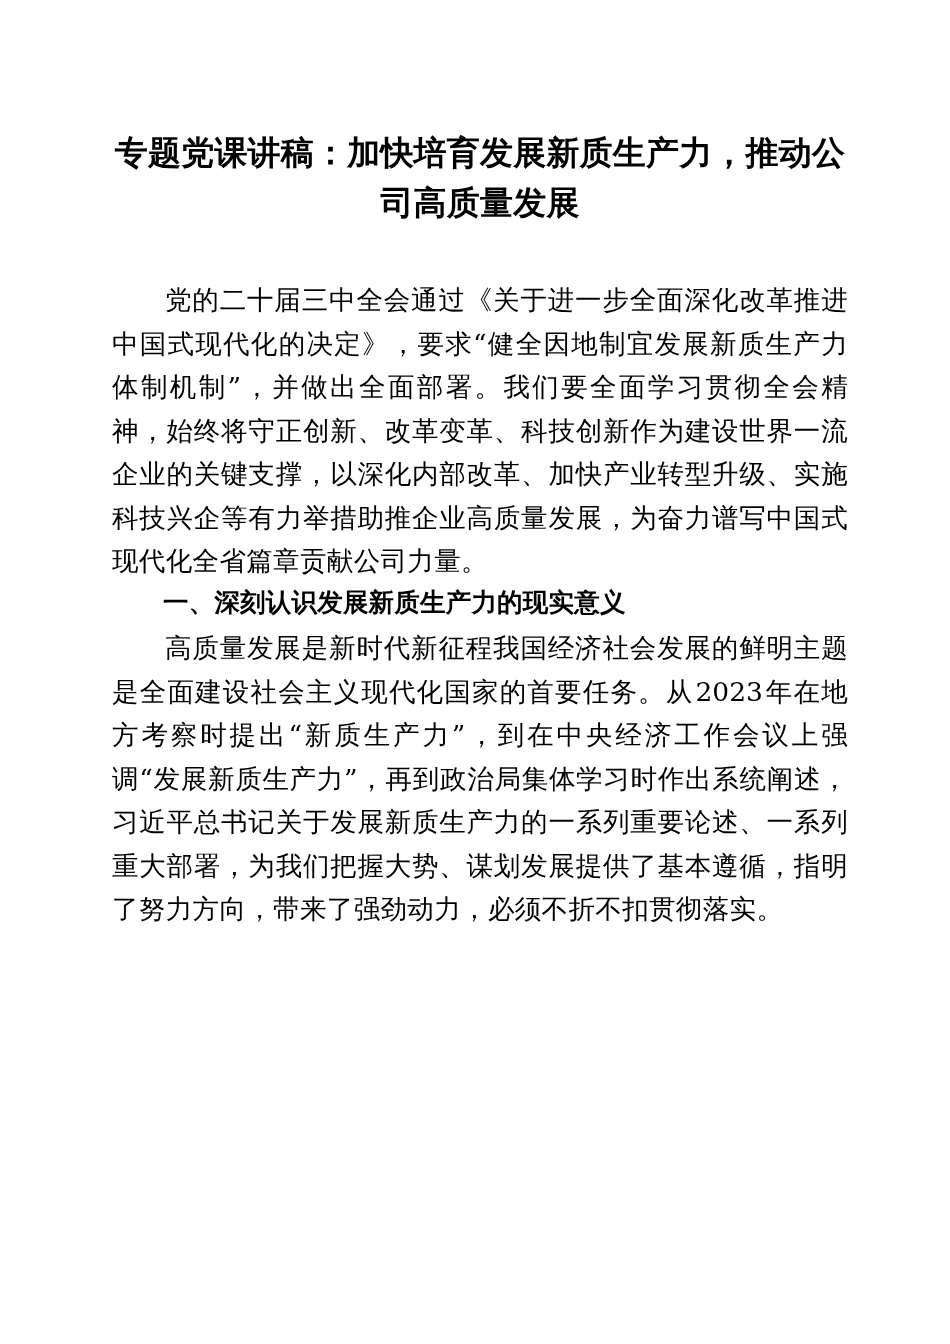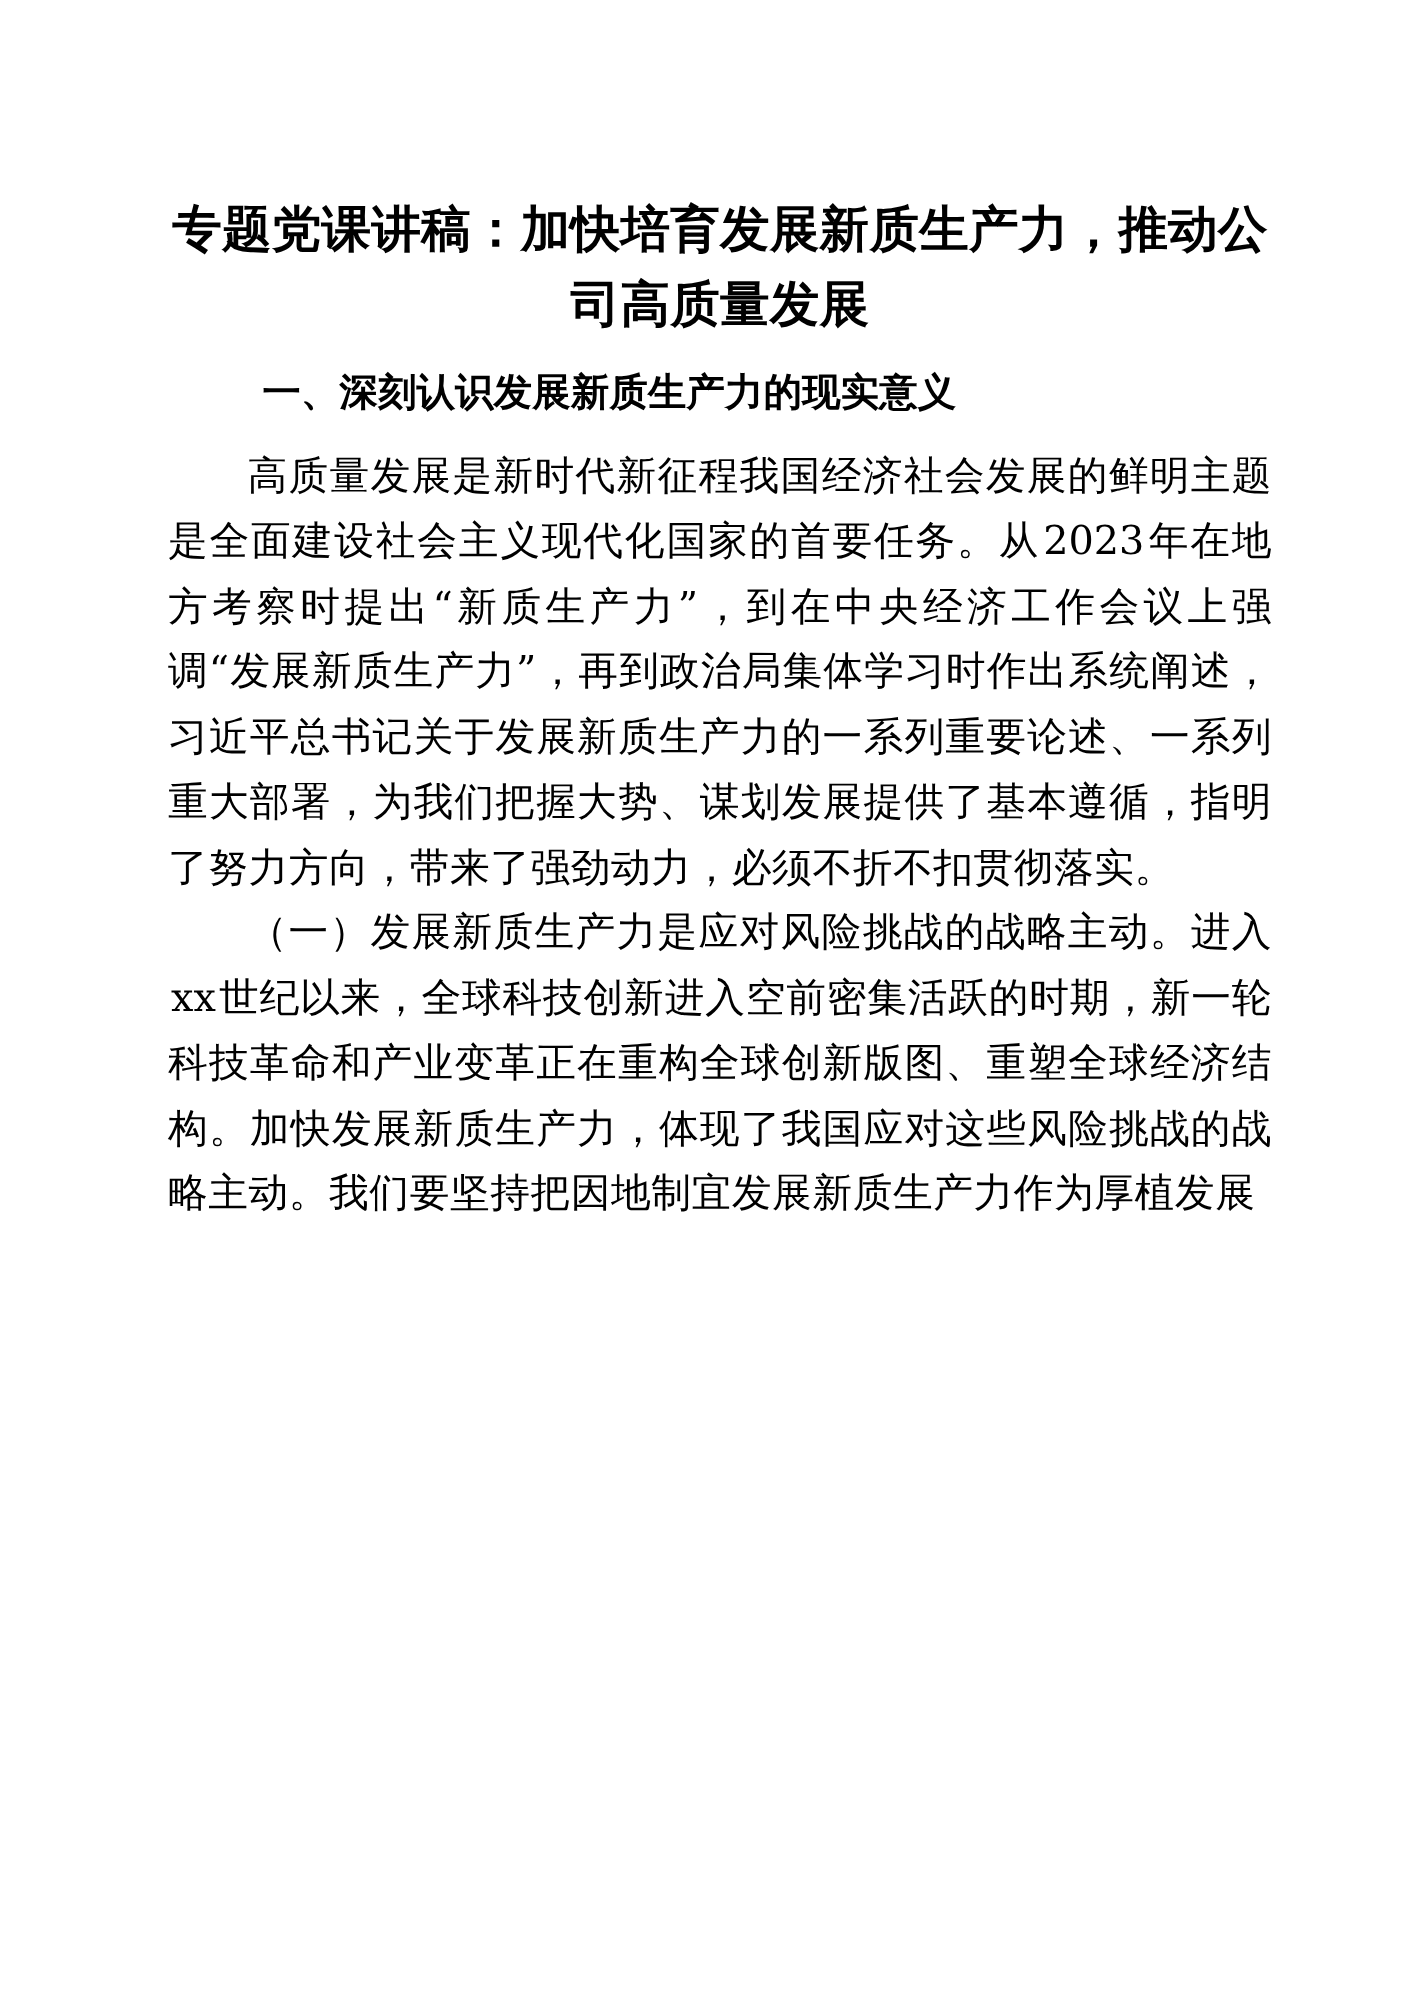--- a/index.html
+++ b/index.html
@@ -59,22 +59,22 @@
   }
   .para.indent {
     text-indent: 2em;
   }
   .para.first-para {
     margin-top: 50px;
   }
 
   
   .section-heading {
-    margin: 12px;
-    font-family: Liberation Serif, serif;
+    margin: 0;
+    font-family: Liberation Mono, monospace;
     font-weight: 700;
     font-size: 25.5px;
     line-height: 43.5px;
     text-indent: 2em;
     text-align: left;
     word-break: break-all;
     letter-spacing: 0.2px;
   }
 
   
@@ -86,21 +86,21 @@
   }
 </style>
 </head>
 <body>
 
 <div class="page">
   <div class="content">
 
     <h1 class="doc-title">专题党课讲稿：加快培育发展新质生产力，推动公司高质量发展</h1>
 
+    <p class="para indent first-para">党的二十届三中全会通过《关于进一步全面深化改革推进中国式现代化的决定》，要求“健全因地制宜发展新质生产力体制机制”，并做出全面部署。我们要全面学习贯彻全会精神，始终将守正创新、改革变革、科技创新作为建设世界一流企业的关键支撑，以深化内部改革、加快产业转型升级、实施科技兴企等有力举措助推企业高质量发展，为奋力谱写中国式现代化全省篇章贡献公司力量。</p>
 
     <p class="section-heading">一、深刻认识发展新质生产力的现实意义</p>
 
     <p class="para indent"><span>高质量发展是新时代新征程我国经济社会发展的鲜明主题是全面建设社会主义现代化国家的首要任务。从</span><span class="lat">2023</span><span>年在地方考察时提出“新质生产力”，到在中央经济工作会议上强调“发展新质生产力”，再到政治局集体学习时作出系统阐述，习近平总书记关于发展新质生产力的一系列重要论述、一系列重大部署，为我们把握大势、谋划发展提供了基本遵循，指明了努力方向，带来了强劲动力，必须不折不扣贯彻落实。</span></p>
 
-    <p class="para indent"><span class="lead">（一）发展新质生产力是应对风险挑战的战略主动。</span><span>进入</span><span class="lat">xx</span><span>世纪以来，全球科技创新进入空前密集活跃的时期，新一轮科技革命和产业变革正在重构全球创新版图、重塑全球经济结构。加快发展新质生产力，体现了我国应对这些风险挑战的战略主动。我们要坚持把因地制宜发展新质生产力作为厚植发展</span></p>
 
   </div>
 </div>
 
 </body></html>

